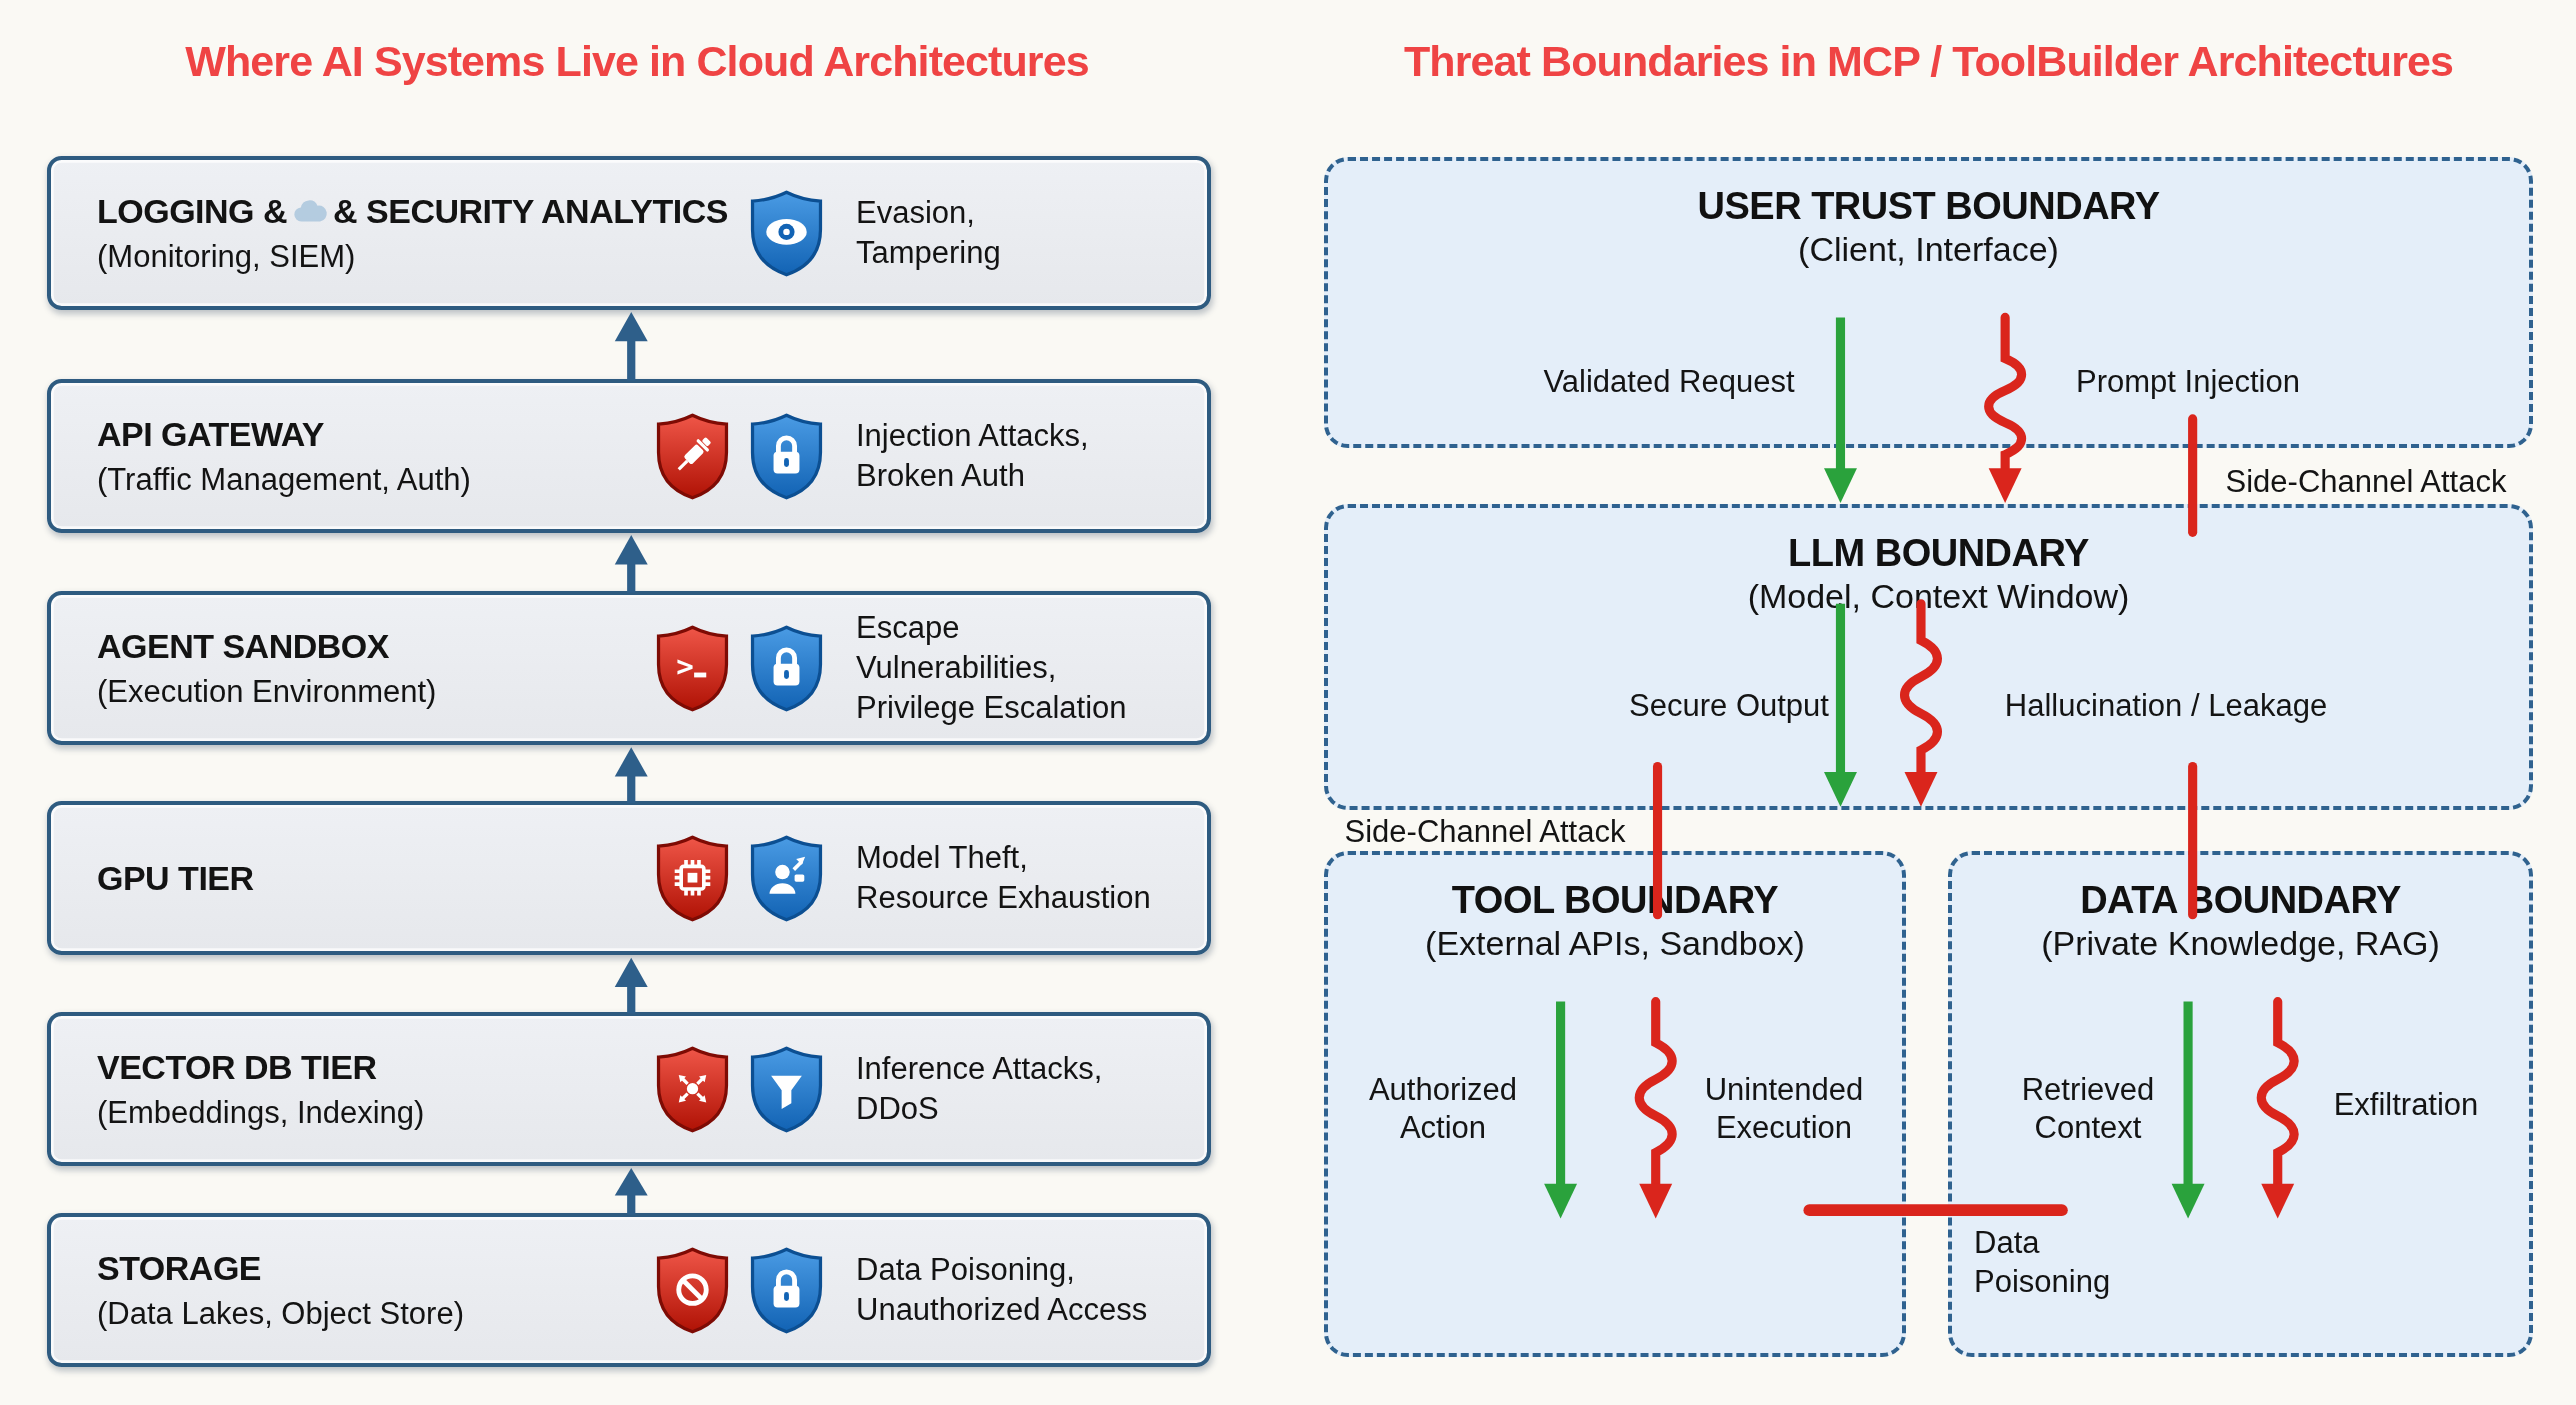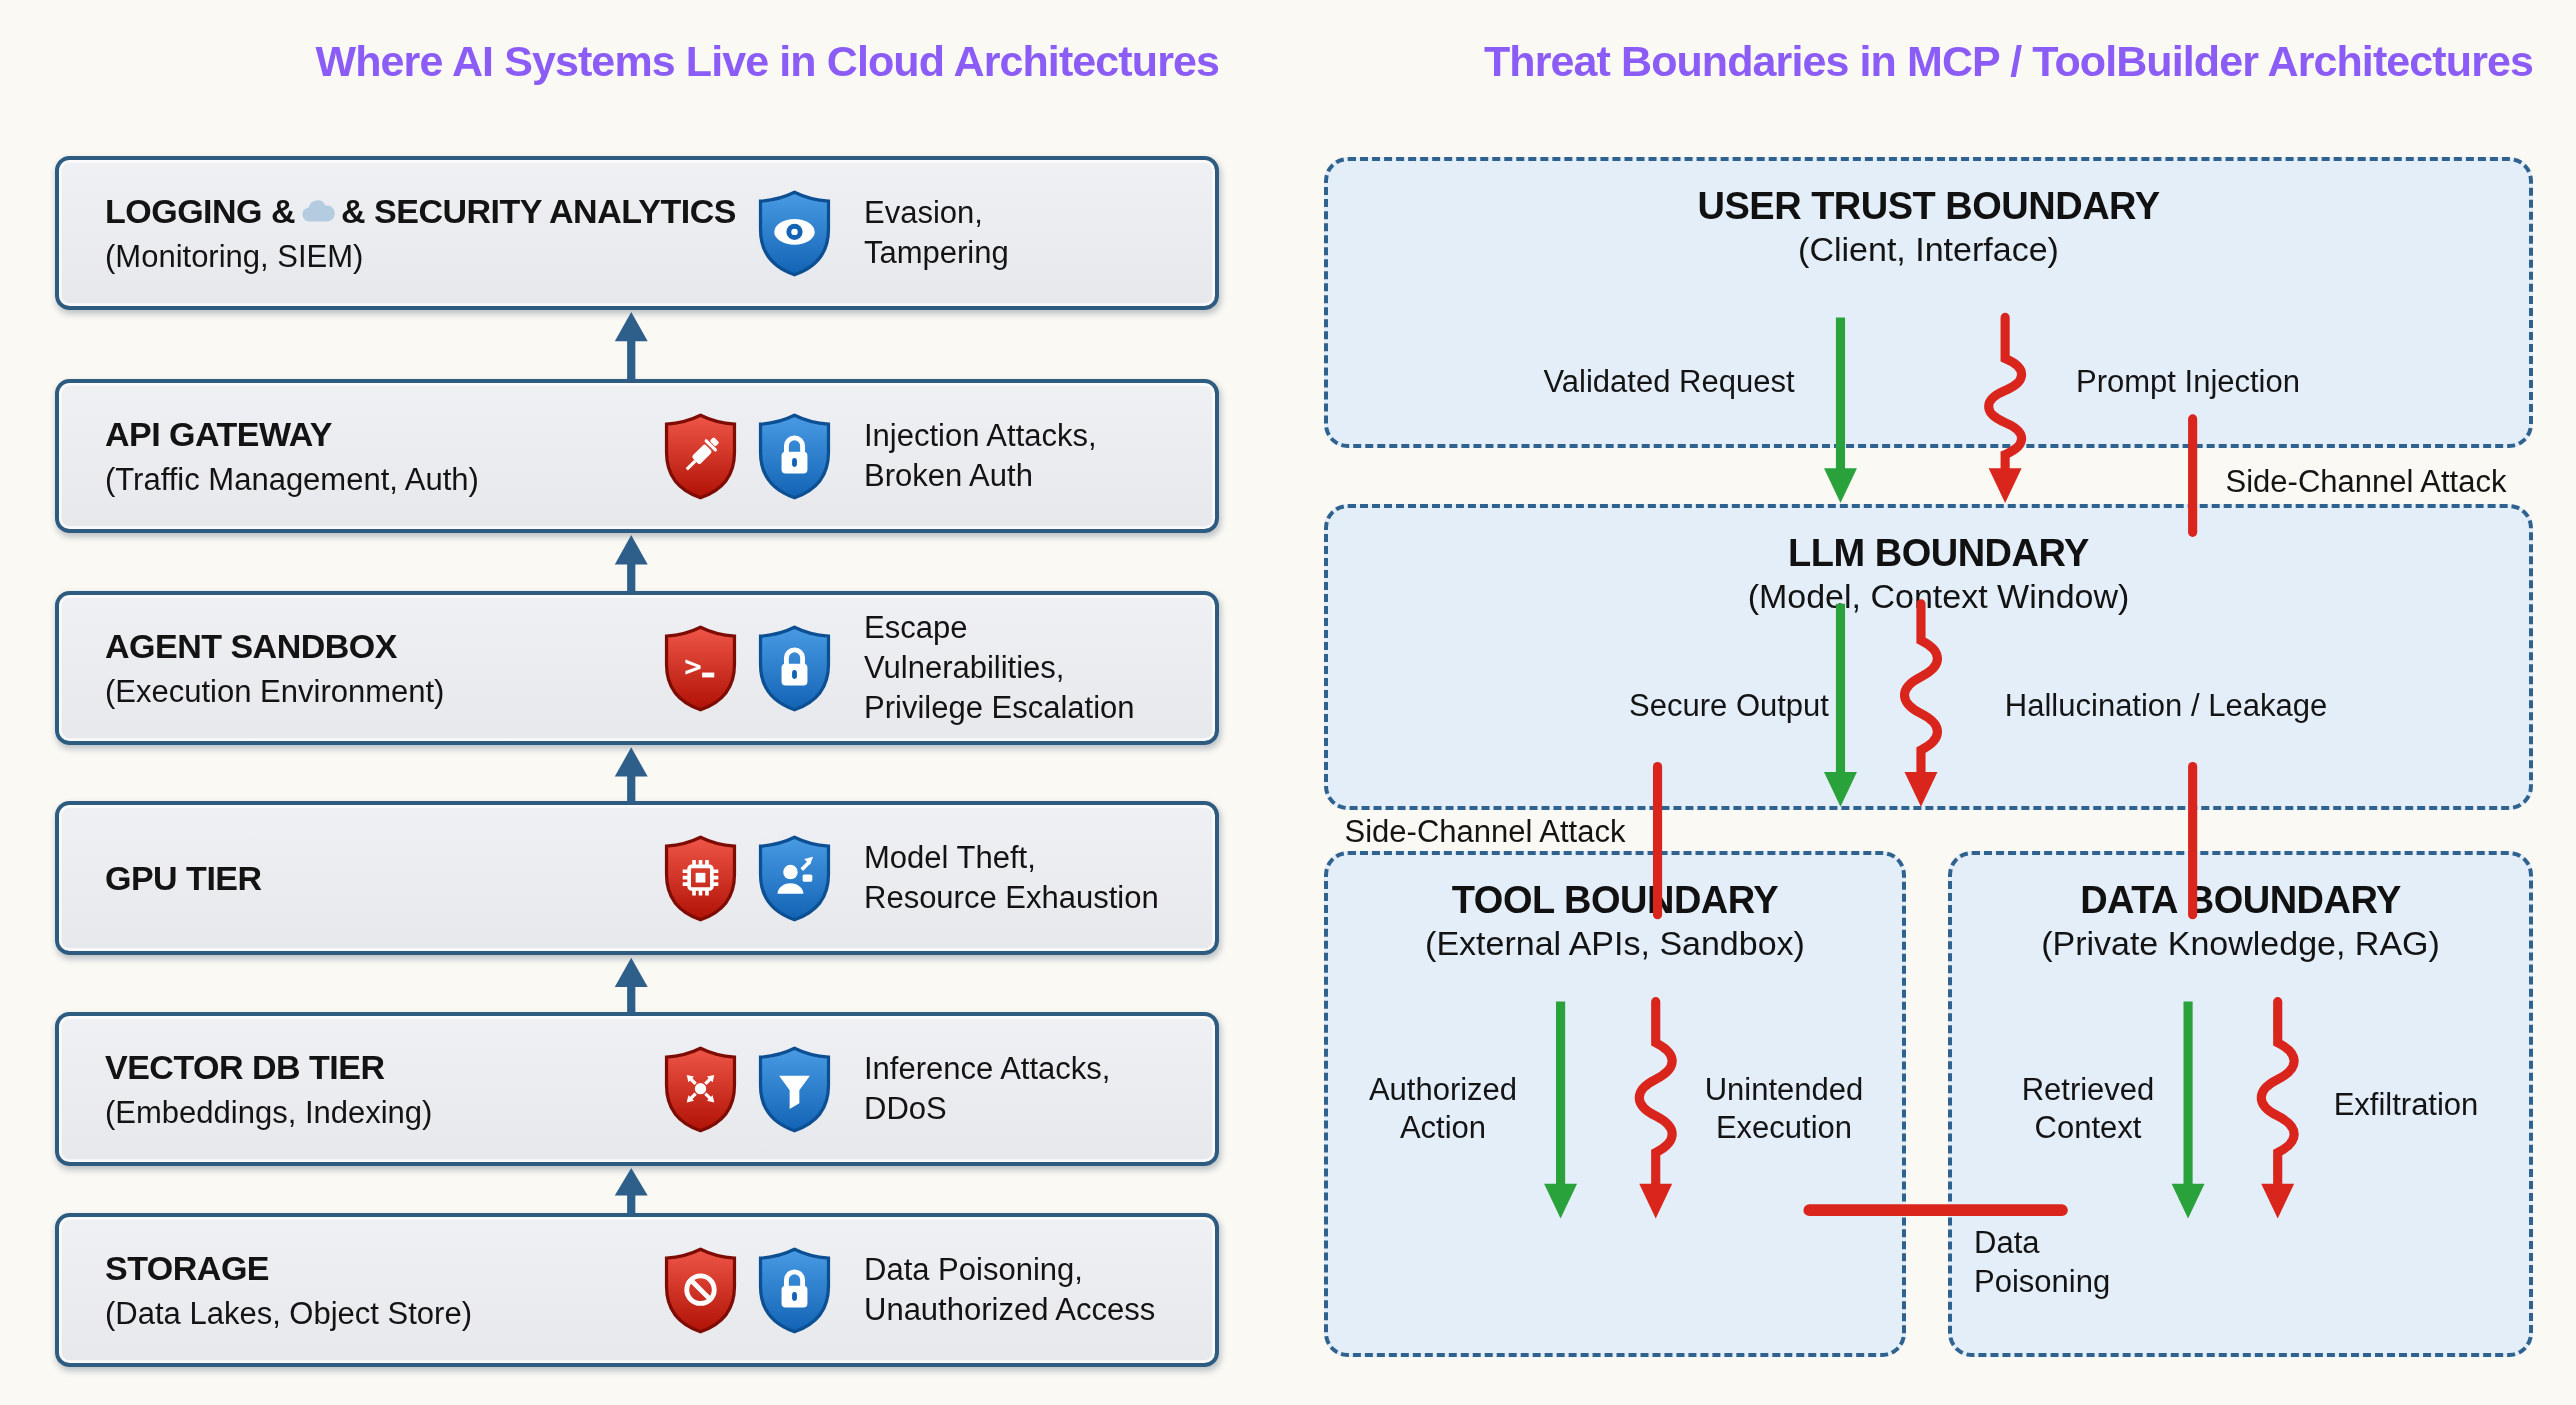--- a/index.html
+++ b/index.html
@@ -1,24 +1,24 @@
 <!DOCTYPE html>
 <html style="font-size:14.6px"><head>
 <meta charset="utf-8">
 <style>
   html,body{margin:0;padding:0;background:#faf9f4;}
   #page{position:relative;width:2576px;height:1405px;background:#faf9f4;overflow:hidden;
         font-family:"Liberation Sans",sans-serif;color:#131313;}
   h1.panel-title{position:absolute;top:37px;margin:0;font-size:43px;font-weight:bold;
-        letter-spacing:-0.9px;text-align:right;color:#8b5cf6;}
+        letter-spacing:-0.9px;text-align:center;color:#ef4444;}
   #left-title{left:55px;width:1164px;}
   #right-title{left:1324px;width:1209px;}
 
   
-  .tier{position:absolute;left:55px;width:1164px;height:154px;box-sizing:border-box;
+  .tier{position:absolute;left:47px;width:1164px;height:154px;box-sizing:border-box;
         background:linear-gradient(#eef0f4,#e6e8ec);
         border:4.6px solid #2e5b80;border-radius:14.6px;
         box-shadow:1.8px 3.7px 6.4px rgba(30,50,80,.28), inset 0 0 0 2.7px rgba(255,255,255,.75);
         display:flex;align-items:center;padding:0 40px 0 46px;}
   .tier-text{flex:1 1 auto;min-width:0;}
   .tier-title{font-size:34px;font-weight:bold;letter-spacing:-0.5px;line-height:1.2;display:flex;align-items:center;gap:5.5px;}
   .tier-sub{font-size:31px;line-height:1.2;margin-top:5.5px;}
   .shields{display:flex;gap:12.8px;flex:0 0 auto;align-items:center;}
   .shield{width:81px;height:89px;display:block;}
   .threat{flex:0 0 311px;margin-left:29px;font-size:31px;line-height:1.3;}

